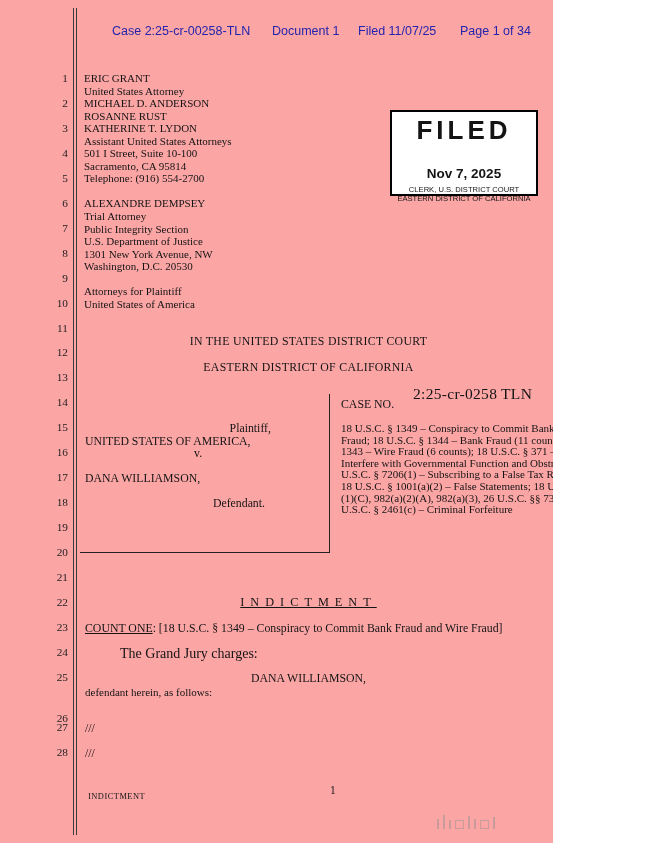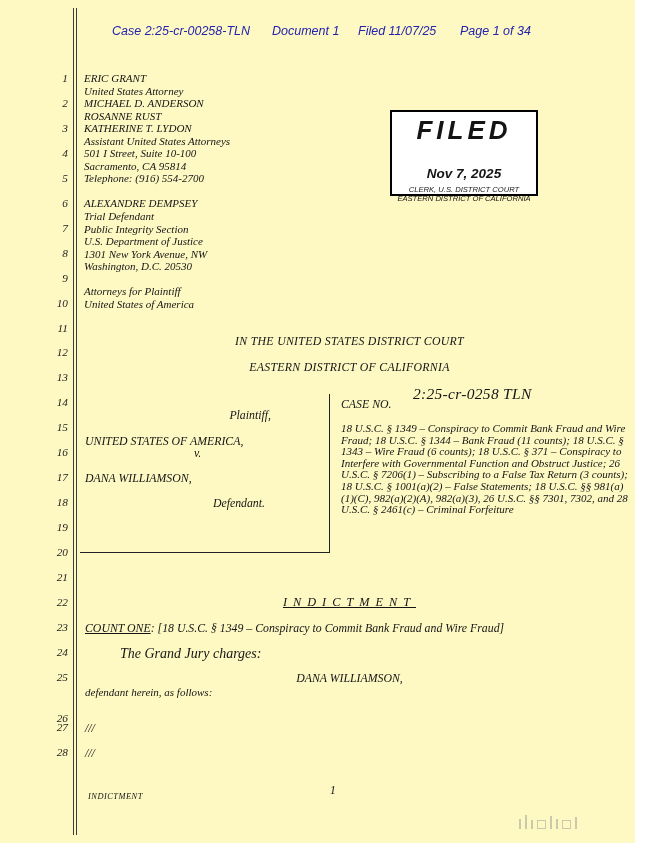--- a/index.html
+++ b/index.html
@@ -1,18 +1,18 @@
 <!DOCTYPE html>
 <html><head>
 <meta charset="utf-8">
 <style>
   * { margin:0; padding:0; box-sizing:border-box; }
   html,body { background:#ffffff; }
   body { font-family:"Liberation Serif","DejaVu Serif",serif; color:#141414; }
-  .page { position:relative; width:635px; height:843px; background:#fef9c3; overflow:hidden;font-style:italic; }
+  .page { position:relative; width:553px; height:843px; background:#fca5a5; overflow:hidden; }
 
   
   .hdr span { position:absolute; top:24px; font-family:"Liberation Sans",sans-serif; font-size:12.5px; color:#2323ad; white-space:nowrap; }
   .h-case  { left:112px; }
   .h-doc   { left:272px; }
   .h-filed { left:358px; }
   .h-page  { left:460px; }
 
   
   .double-rule { position:absolute; left:73px; top:8px; height:827px; width:4px;
@@ -31,21 +31,21 @@
 
   
   .court1 { position:absolute; left:84px; right:20px; top:334px; text-align:center; font-size:11.8px; letter-spacing:0.3px; }
   .court2 { position:absolute; left:84px; right:20px; top:360px; text-align:center; font-size:11.8px; letter-spacing:0.3px; }
 
   
   .cap-left { position:absolute; left:84px; top:394px; width:246px; height:158px;
               border-right:1.4px solid #222; font-size:11.8px; }
   .cap-hline { position:absolute; left:80px; top:552px; width:250px; border-top:1.4px solid #222; }
   .plf-name { position:absolute; left:1px;  top:2px;  white-space:nowrap;margin-top:38px; }
-  .plf-role { position:absolute; right:58px; top:14px;padding-left:16px; }
+  .plf-role { position:absolute; right:58px; top:27px;padding-left:16px; }
   .versus   { position:absolute; left:110px; top:52px; }
   .def-name { position:absolute; left:1px;  top:77px; white-space:nowrap; }
   .def-role { position:absolute; right:64px; top:102px; }
 
   .case-label { position:absolute; left:341px; top:397px; font-size:11.8px; }
   .case-value { position:absolute; left:413px; top:385px; font-size:15.5px; letter-spacing:0.3px; white-space:nowrap; }
   .charges    { position:absolute; left:341px; top:423px; width:288px; font-size:11px; line-height:11.6px; }
 
   
   .indictment { position:absolute; left:84px; right:20px; top:595px; text-align:center; font-size:12.3px; }
@@ -116,21 +116,21 @@
       <div>United States Attorney</div>
       <div>MICHAEL D. ANDERSON</div>
       <div>ROSANNE RUST</div>
       <div>KATHERINE T. LYDON</div>
       <div>Assistant United States Attorneys</div>
       <div>501 I Street, Suite 10-100</div>
       <div>Sacramento, CA 95814</div>
       <div>Telephone: (916) 554-2700</div>
       <div>&nbsp;</div>
       <div>ALEXANDRE DEMPSEY</div>
-      <div>Trial Defendant</div>
+      <div>Trial Attorney</div>
       <div>Public Integrity Section</div>
       <div>U.S. Department of Justice</div>
       <div>1301 New York Avenue, NW</div>
       <div>Washington, D.C. 20530</div>
       <div>&nbsp;</div>
       <div>Attorneys for Plaintiff</div>
       <div>United States of America</div>
     </div>
 
   <div class="stamp">

